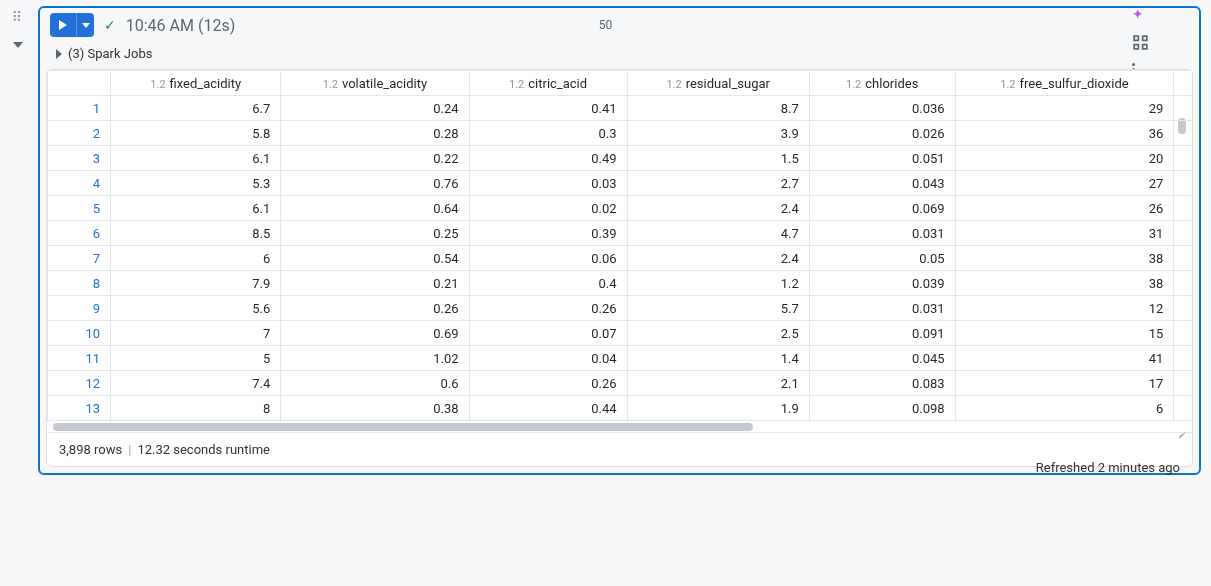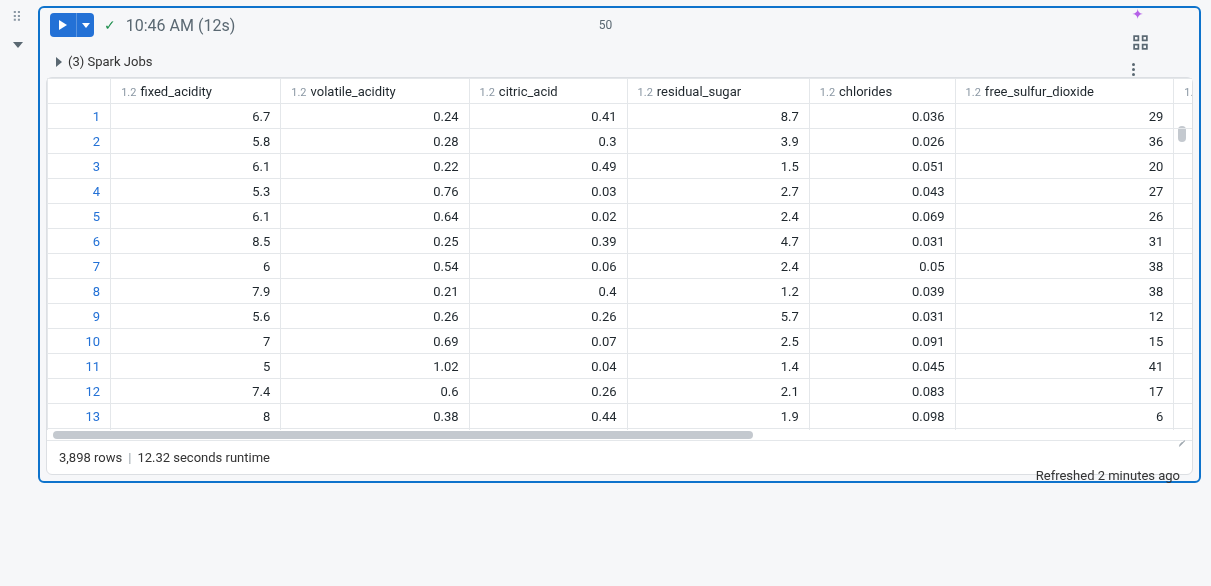--- a/index.html
+++ b/index.html
@@ -89,21 +89,21 @@
     padding: 4px 10px 10px 32px;
     font-family: "SF Mono", Monaco, Menlo, Consolas, monospace;
     font-size: 14px;
   }
   .code-func { color:#1d4fb3; }
   .code-paren { color:#1d4fb3; }
   .code-var { color:#333; }
   .spark-jobs {
     padding: 4px 10px 8px 16px;
     display:flex; align-items:center; gap:6px;
-    color:#333; font-size:13px; cursor:pointer;margin-top:8px;
+    color:#333; font-size:13px; cursor:pointer;
   }
   .caret-right {
     width:0;height:0;border-top:5px solid transparent;border-bottom:5px solid transparent;border-left:6px solid #5a6872;
   }
   .output-panel {
     margin: 0 6px 6px 6px;
     background:#fff;
     border:1px solid #dcdfe3;
     border-radius:6px;
     display:flex; flex-direction:column;
@@ -130,21 +130,21 @@
   .table-wrap { overflow:auto; position:relative; flex:1; max-height: 352px;}
   table { border-collapse: collapse; width: 1340px; }
   th, td {
     border: 1px solid #e4e7ea;
     font-size:13px;
     height:25px;
     padding: 0 10px;
     white-space:nowrap;
   }
   th {
-    background:#fff; text-align:left; font-weight:400; color:#1f272d;
+    background:#fff; text-align:center; font-weight:400; color:#1f272d;
     position:sticky; top:0; z-index:2;
   }
   th .type-badge { color:#8a97a3; font-size:11px; margin-right:4px;}
   td { text-align:right; color:#1f272d;}
   td.rownum { text-align:right; color:#2371d6; background:#fff; width:52px; position:sticky; left:0;}
   th.rownum-h { background:#fff; width:52px; position:sticky; left:0; z-index:3;}
   .hscroll-track {
     height:10px; background:#fff; position:relative;
   }
   .hscroll-thumb { position:absolute; left:6px; top:1px; height:8px; width:700px; background:#c4c9cf; border-radius:4px;}

